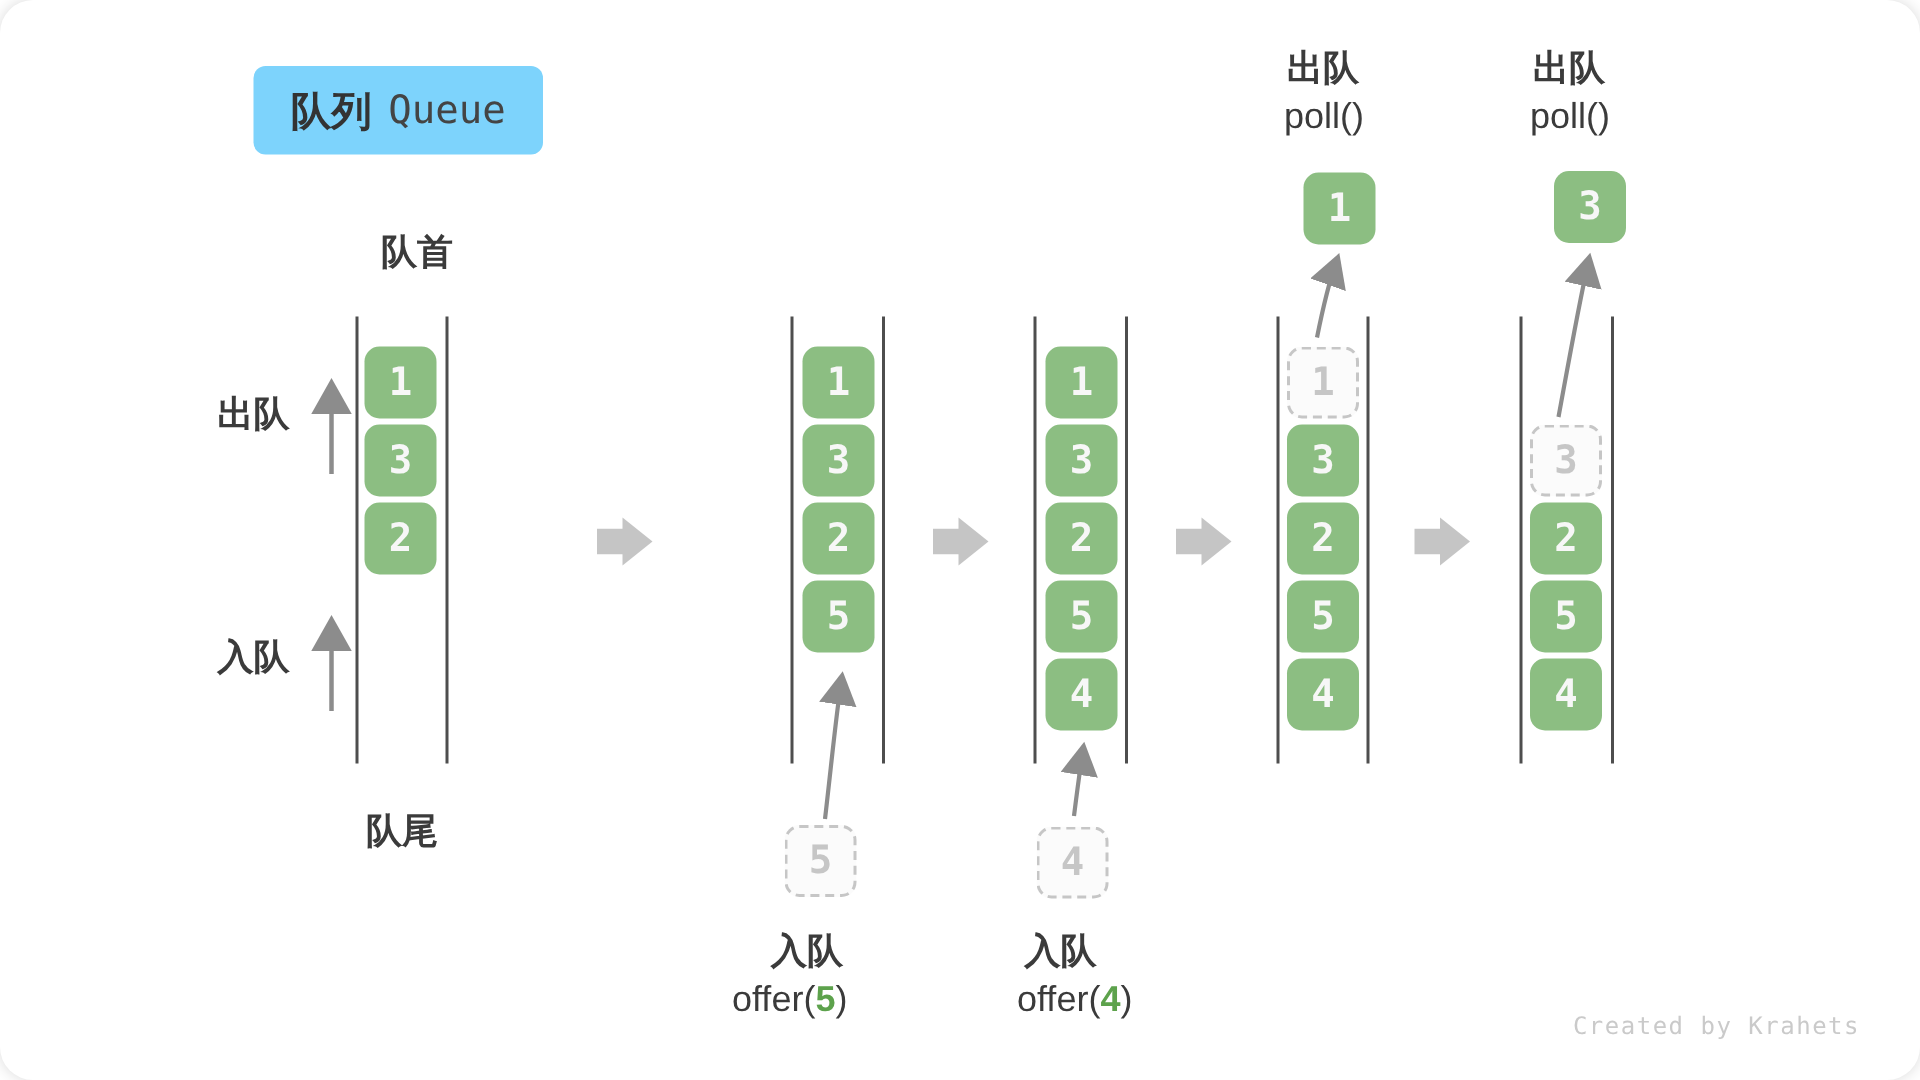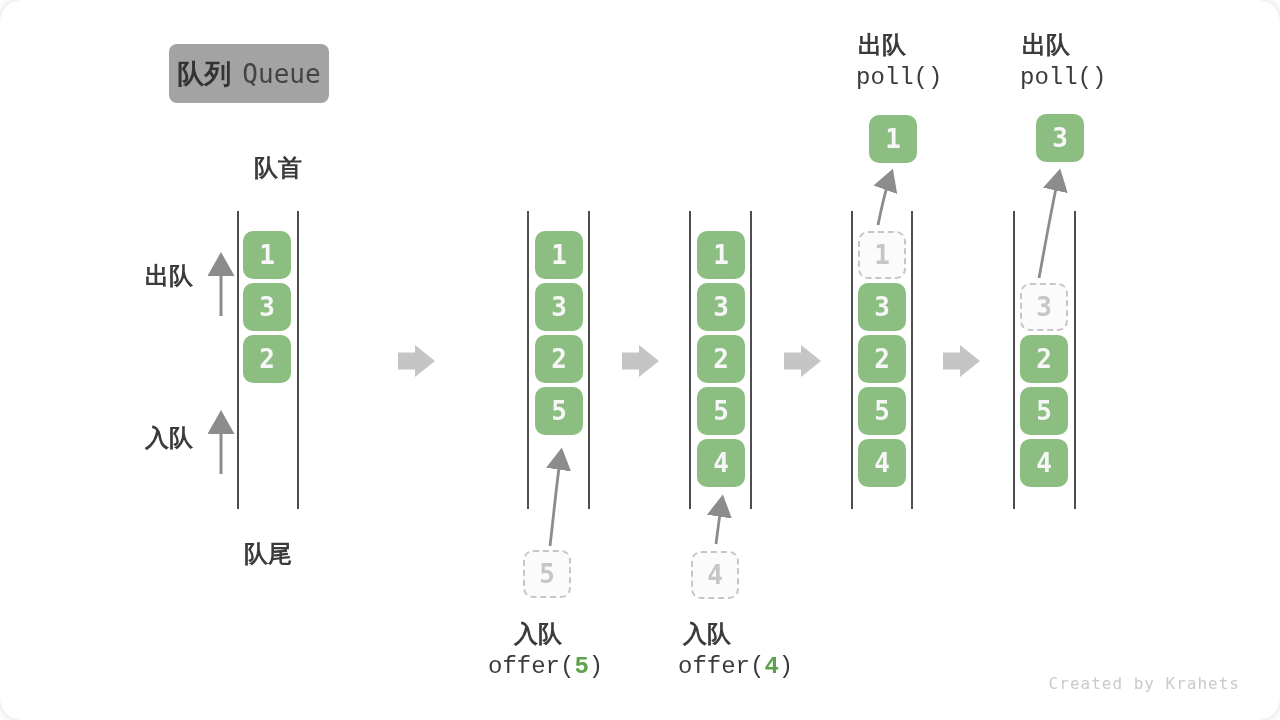--- a/index.html
+++ b/index.html
@@ -14,28 +14,28 @@
   .qbox{
     position:absolute;width:48px;height:48px;border-radius:10px;
     background:#8CBE82;color:#F7F7F7;
     font-family:"DejaVu Sans Mono",monospace;font-size:26px;font-weight:bold;
     display:flex;align-items:center;justify-content:center;box-sizing:border-box;
   }
   .qbox.dashed{
     background:#FBFBFB;border:2.5px dashed #C6C6C6;color:#C6C6C6;
   }
   .title-box{
-    position:absolute;left:169px;top:44px;width:160px;height:59px;
-    background:#a3a3a3;border-radius:8px;
+    position:absolute;left:169px;top:44px;width:193px;height:59px;
+    background:#7dd3fc;border-radius:8px;
     display:flex;align-items:center;justify-content:center;gap:11px;
   }
   .title-zh{font-size:27px;font-weight:bold;color:#333333;}
   .title-en{font-family:"DejaVu Sans Mono",monospace;font-size:26px;color:#444444;}
   .cjk-label{position:absolute;font-size:24px;font-weight:600;color:#3B3B3B;white-space:nowrap;}
-  .code-label{position:absolute;font-family:Liberation Mono, monospace;font-size:24px;color:#3B3B3B;white-space:nowrap;}
+  .code-label{position:absolute;font-family:Liberation Sans, sans-serif;font-size:24px;color:#3B3B3B;white-space:nowrap;}
   .code-label .arg{color:#5DA24C;font-weight:bold;}
   .watermark{
     position:absolute;right:40px;top:674px;
     font-family:"DejaVu Sans Mono",monospace;font-size:16px;color:#CACACA;letter-spacing:1px;
   }
 </style>
 </head>
 <body>
 
 <div class="canvas">

